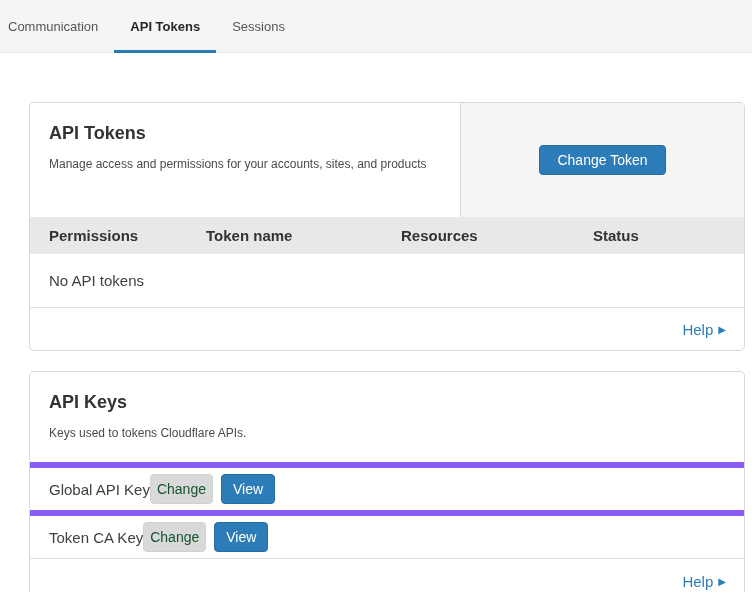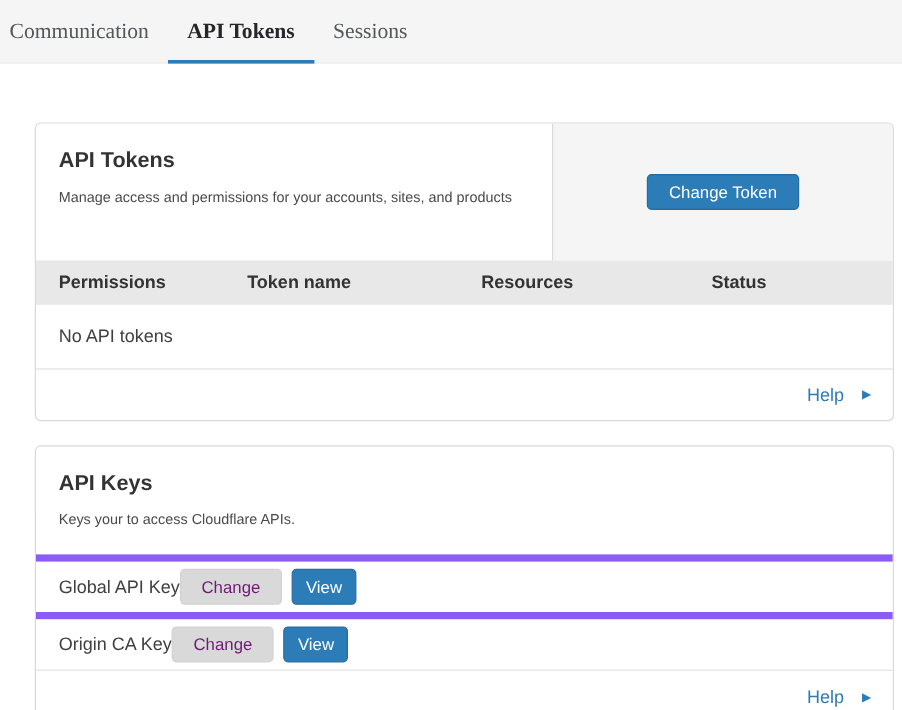--- a/index.html
+++ b/index.html
@@ -19,26 +19,25 @@
     background: #f5f5f5;
     display: flex;
     align-items: stretch;
     padding-left: 8px;
     border-bottom: 1px solid #ececec;
   }
   .tab {
     display: flex;
     align-items: center;
     padding: 0 16px;
-    font-size: 18px;
+    font-size: 13px;
     color: #54565a;
     position: relative;
     cursor: pointer;
     white-space: nowrap;
-    font-family: Liberation Serif, serif;
   }
   .tab.first { padding-left: 0; }
   .tab.active {
     color: #26262b;
     font-weight: 600;
   }
   .tab.active::after {
     content: "";
     position: absolute;
     left: 0; right: 0; bottom: -1px;
@@ -103,22 +102,22 @@
   }
   .btn-blue {
     background: #2c7cb7;
     border: 1px solid #266c9f;
     color: #ffffff;
     padding: 0 17px;
   }
   .btn-gray {
     background: #d9d9d9;
     border: 1px solid #d2d2d2;
-    color: #701a75;
-    padding: 0 17px;
+    color: #14532d;
+    padding: 0 6px;
   }
   .btn-view { padding: 0 11px; }
 
   
   .table-header {
     height: 37px;
     background: #e8e8e8;
     display: grid;
     grid-template-columns: 157px 195px 192px 1fr;
     align-items: center;
@@ -142,21 +141,21 @@
     align-items: center;
     justify-content: flex-end;
     padding-right: 18px;
   }
   .help-link {
     color: #2c7cb7;
     font-size: 15px;
     text-decoration: none;
     display: inline-flex;
     align-items: center;
-    gap: 15px;
+    gap: 5px;
     cursor: pointer;
   }
   .help-arrow {
     font-size: 10px;
     line-height: 1;
     position: relative;
     top: 1px;
   }
 
   
@@ -221,33 +220,33 @@
       <a class="help-link">
         <span>Help</span>
         <span class="help-arrow">▶</span>
       </a>
     </div>
   </section>
 
   <section class="card">
     <div class="keys-header">
       <h2 class="card-title">API Keys</h2>
-      <p class="card-desc">Keys your to access Cloudflare APIs.</p>
+      <p class="card-desc">Keys used to tokens Cloudflare APIs.</p>
     </div>
 
     <div class="key-row">
       <span class="key-label">Global API Key</span>
       <div class="key-actions">
         <button class="btn btn-gray">Change</button>
         <button class="btn btn-blue btn-view">View</button>
       </div>
     </div>
 
     <div class="key-row">
-      <span class="key-label">Origin CA Key</span>
+      <span class="key-label">Token CA Key</span>
       <div class="key-actions">
         <button class="btn btn-gray">Change</button>
         <button class="btn btn-blue btn-view">View</button>
       </div>
     </div>
 
     <div class="card-footer keys-footer">
       <a class="help-link">
         <span>Help</span>
         <span class="help-arrow">▶</span>

